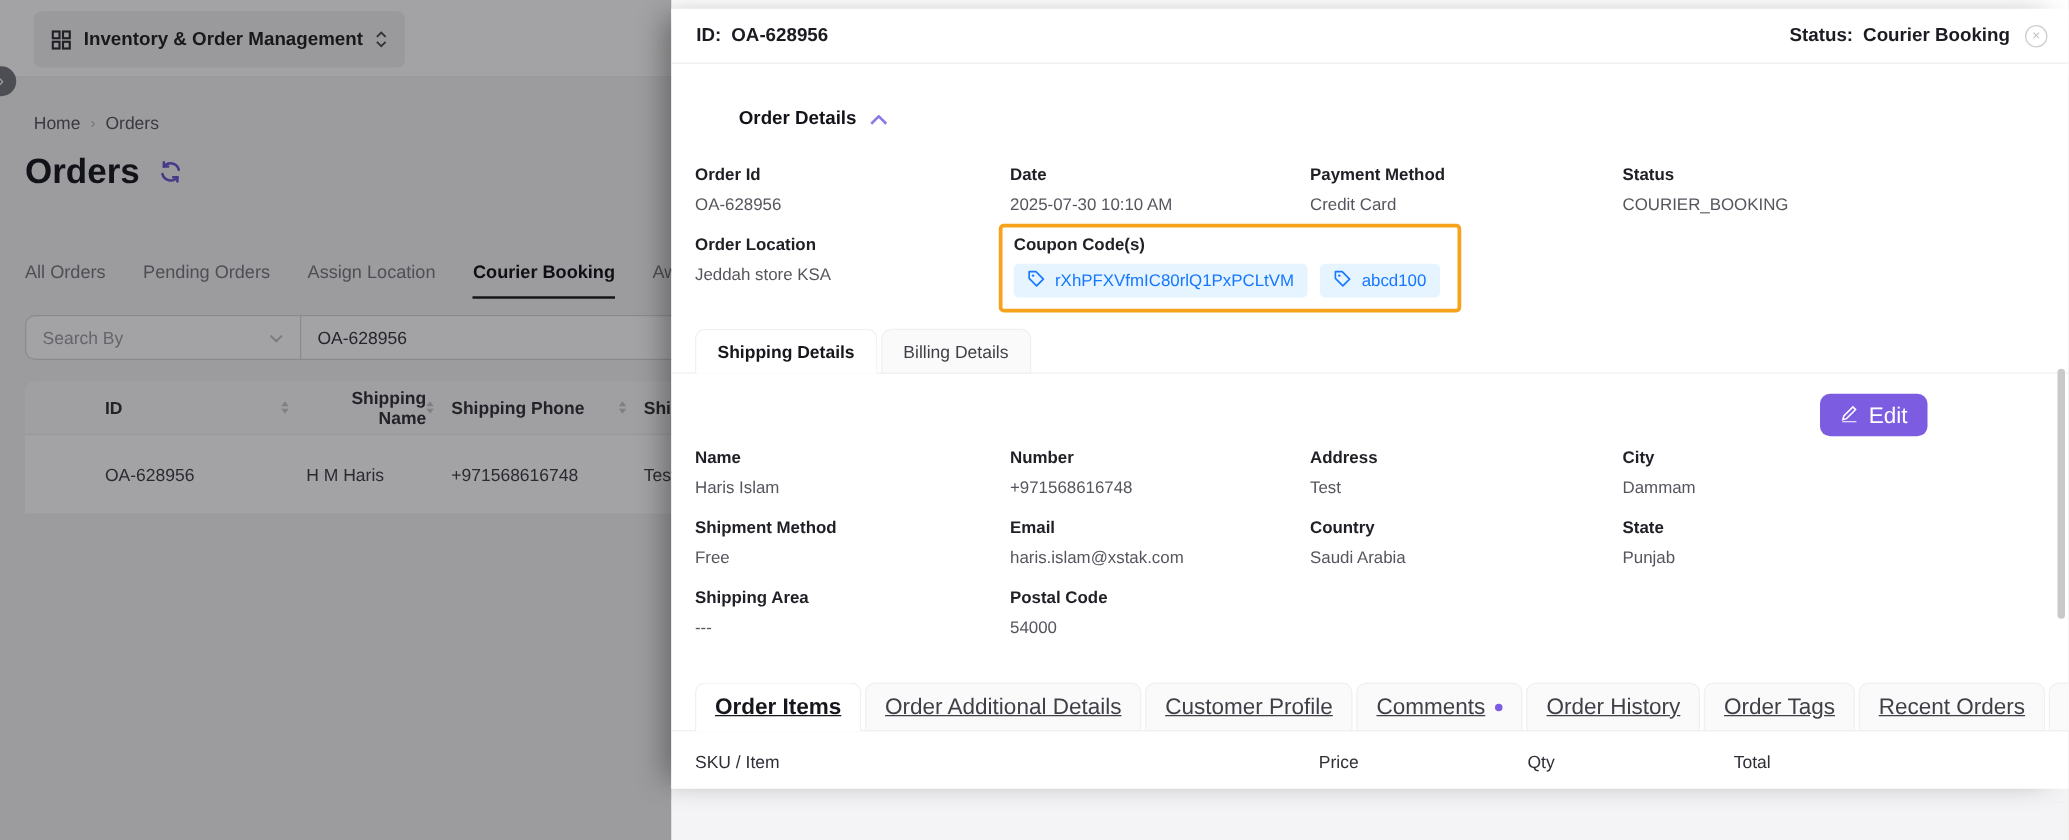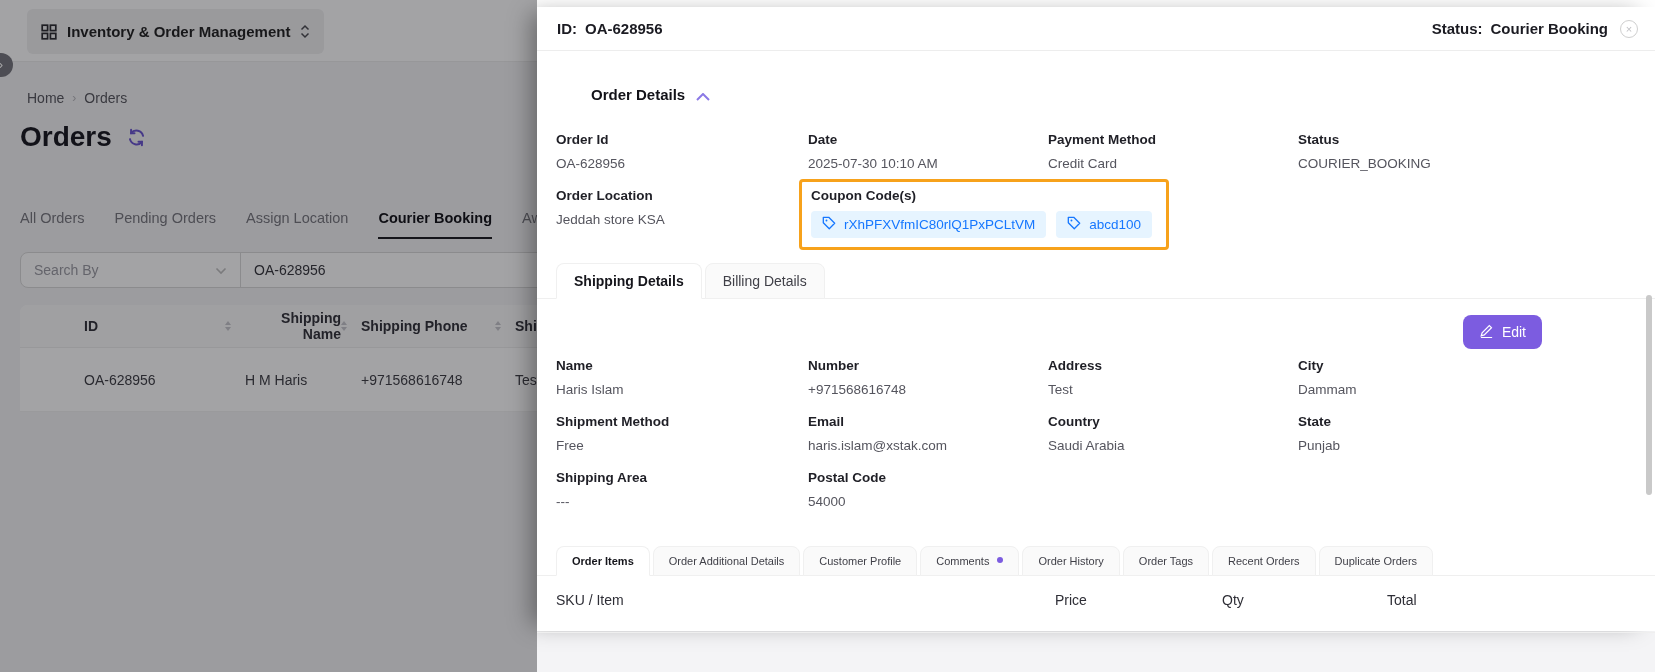--- a/index.html
+++ b/index.html
@@ -58,24 +58,24 @@
   .fvalue{font-size:13.5px;color:var(--value);line-height:17px;}
   .coupon-cell{grid-column:2 / 4;}
   .coupon-box{display:inline-block;border:3px solid var(--orange);border-radius:4px;padding:5px 14px 9px 9px;margin:-8px 0 0 -9px;}
   .coupon-tags{display:flex;gap:10px;margin-top:6px;}
   .coupon-tag{display:flex;align-items:center;gap:8px;background:var(--tag-bg);color:var(--tag-text);font-size:13.5px;border-radius:4px;padding:5px 11px;cursor:pointer;white-space:nowrap;}
   .card-tabs{display:flex;margin:0 -25px 0 -19px;padding:0 24px 0 19px;border-bottom:1px solid var(--line);}
   .ctab{padding:9px 17px;font-size:14px;color:#3f3f47;background:#fafafa;border:1px solid #f0f0f0;border-radius:8px 8px 0 0;margin-right:3px;margin-bottom:-1px;cursor:pointer;white-space:nowrap;}
   .ctab.active{background:#fff;font-weight:700;color:#16161c;border-bottom-color:#fff;}
   .addr-tabs{margin-top:13px;}
   .section-tabs{margin-top:21px;}
-  .section-tabs .ctab{font-size:11px;padding:8px 15px;}
+  .section-tabs .ctab{font-size:18px;padding:8px 15px;text-decoration:underline;}
   .tab-dot{display:inline-block;width:6px;height:6px;border-radius:50%;background:var(--purple);margin-left:8px;vertical-align:2px;}
   .edit-row{margin-top:16px;display:flex;justify-content:flex-end;padding-right:88px;}
-  .edit-btn{display:flex;align-items:center;gap:8px;background:var(--purple);color:#fff;border:none;border-radius:8px;height:34px;padding:0 16px;font-size:14px;cursor:pointer;}
+  .edit-btn{display:flex;align-items:center;gap:8px;background:var(--purple);color:#fff;border:none;border-radius:8px;height:34px;padding:0 16px;font-size:18px;cursor:pointer;}
   .items-header{margin-top:16px;display:grid;grid-template-columns:499px 167px 165px 1fr;font-size:14px;font-weight:500;color:#2e2e36;}
   .items-divider{margin:24px -25px 0 -19px;border-top:1px solid var(--line);}
   .scroll-thumb{position:absolute;right:3px;top:288px;width:6px;height:200px;border-radius:3px;background:#c9c9c9;cursor:pointer;}
 </style>
 </head>
 <body>
 
 <div class="stage">
 
   <div>

